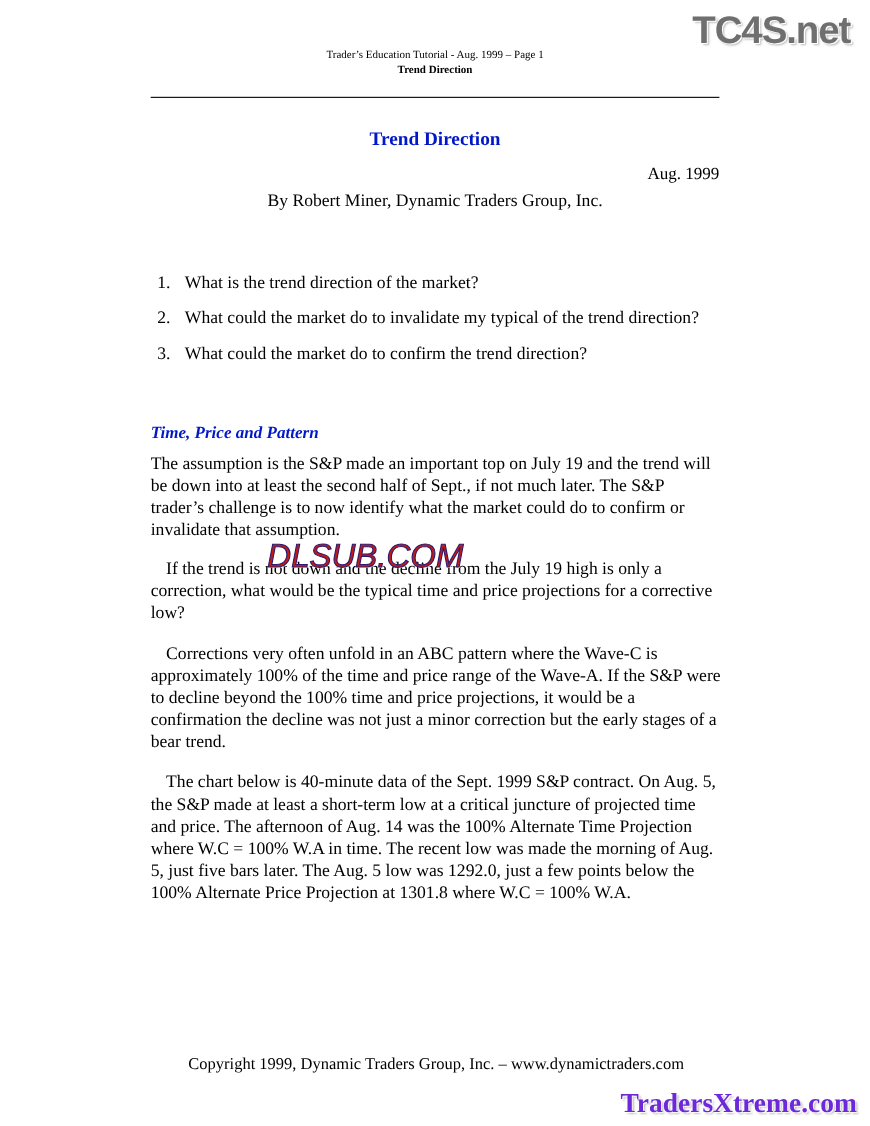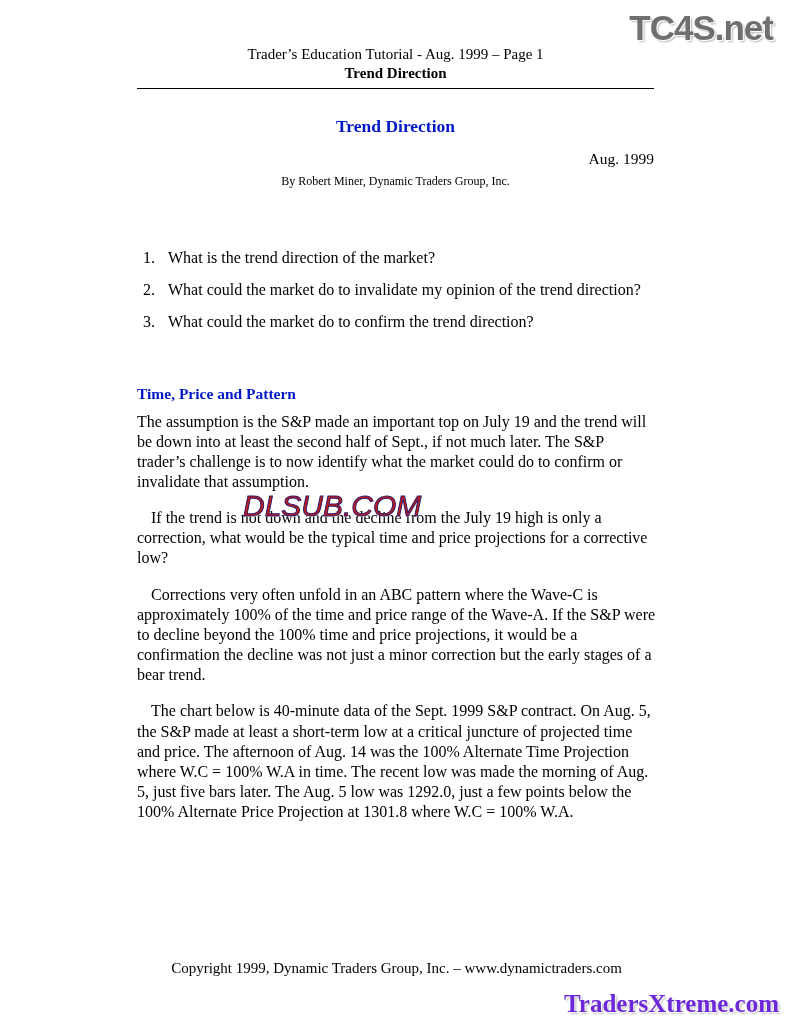--- a/index.html
+++ b/index.html
@@ -62,21 +62,21 @@
     white-space: nowrap;
   }
 
   
   .runhead {
     position: absolute;
     left: 137px;
     top: 45px;
     width: 517px;
     text-align: center;
-    font-size: 15px;
+    font-size: 10px;
     line-height: 1.28;
   }
   .runhead .line2 {
     font-weight: bold;
   }
   .rule {
     position: absolute;
     left: 137px;
     top: 88px;
     width: 517px;
@@ -102,21 +102,21 @@
     width: 517px;
     text-align: right;
     font-size: 15.5px;
   }
   .doc-author {
     position: absolute;
     left: 137px;
     top: 174px;
     width: 517px;
     text-align: center;
-    font-size: 12px;
+    font-size: 16px;
   }
 
   
   .body-col {
     position: absolute;
     left: 137px;
     top: 226px;
     width: 519px;
     font-size: 16px;
     line-height: 1.26;
@@ -145,20 +145,21 @@
     left: 6px;
     top: 0;
   }
 
   .gap-a { height: 22px; }
   .gap-b { height: 20px; }
 
   .section-head {
     color: #0018c8;
     font-weight: bold;
+    font-style: italic;
     font-size: 15.5px;
     margin: 0 0 8px 0;
   }
 
   
   .footer {
     position: absolute;
     left: 137px;
     top: 960px;
     width: 519px;
@@ -188,21 +189,21 @@
 
     <div class="gap-a"></div>
 
     <ol class="qlist">
       <li>
         <span class="num">1.</span>
         <span>What is the trend direction of the market?</span>
       </li>
       <li>
         <span class="num">2.</span>
-        <span>What could the market do to invalidate my opinion of the trend direction?</span>
+        <span>What could the market do to invalidate my typical of the trend direction?</span>
       </li>
       <li>
         <span class="num">3.</span>
         <span>What could the market do to confirm the trend direction?</span>
       </li>
     </ol>
 
     <div class="gap-b"></div>
 
 

